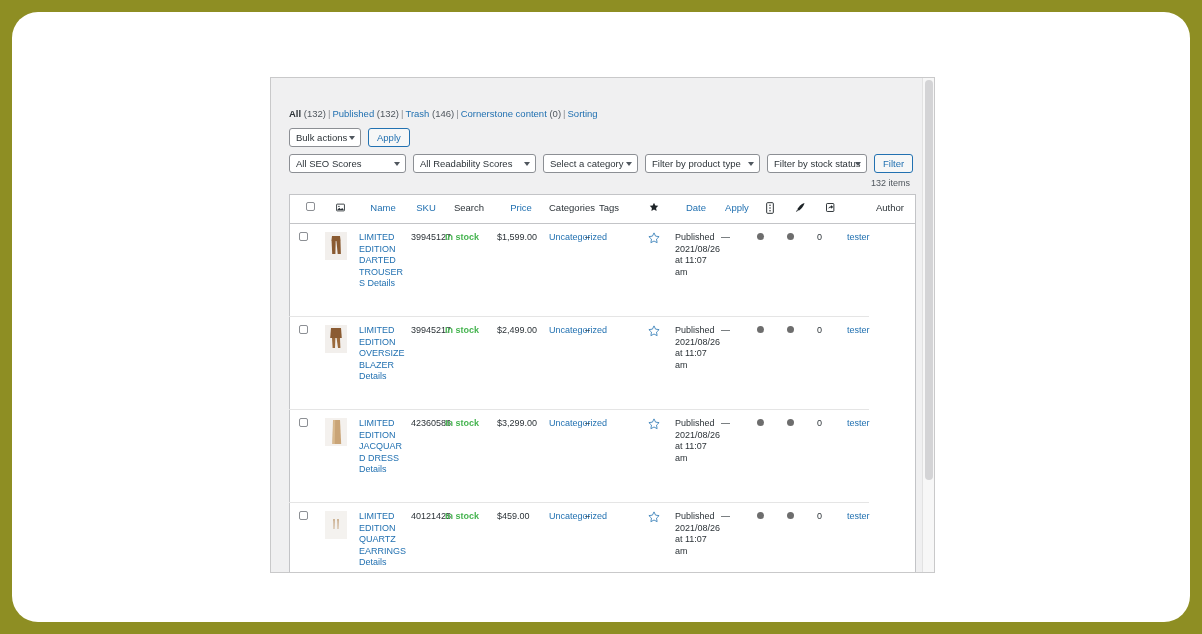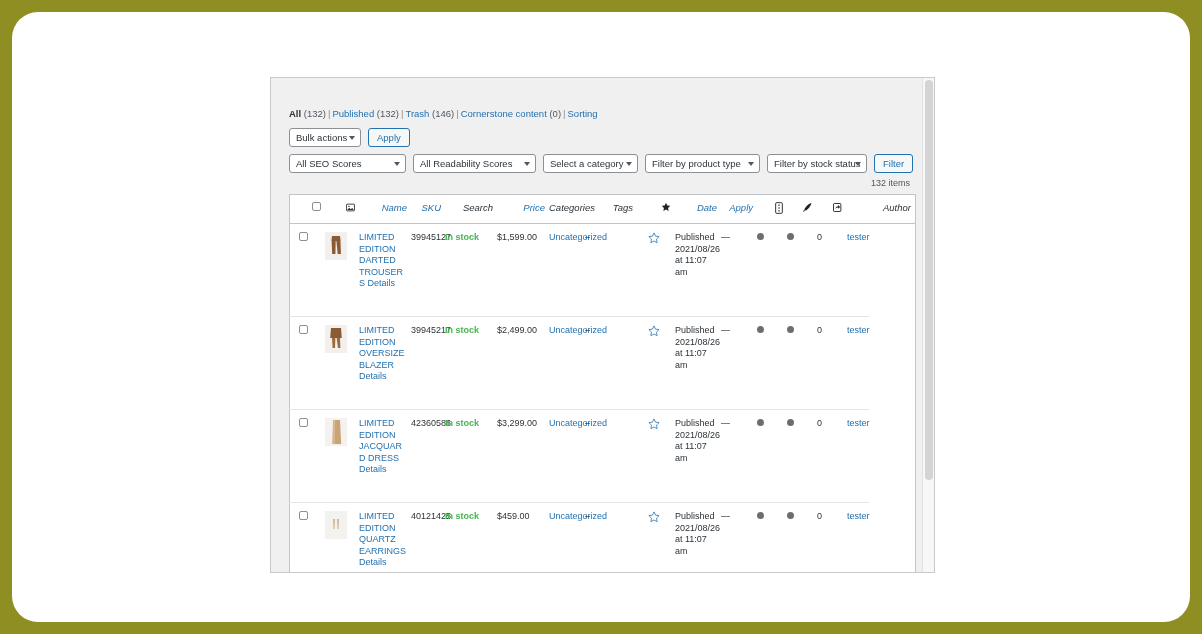--- a/index.html
+++ b/index.html
@@ -189,26 +189,25 @@
     background: #fff;
     border: 1px solid #c3c4c7;
     border-bottom: none;
     box-sizing: border-box;
     border-collapse: collapse;
     table-layout: fixed;
   }
   #products-table th {
     font-size: 9.5px;
     font-weight: normal;
-    text-align: right;
+    text-align: center;
     padding: 7px 4px 7px 0;
     vertical-align: top;
     border-bottom: 1px solid #c3c4c7;
     color: #2c3338;
-    font-style: italic;
   }
   #products-table th.sortable { color: #2271b1; }
   #products-table td {
     font-size: 9px;
     padding: 8px 4px 8px 0;
     vertical-align: top;
     color: #2c3338;
     border-bottom: 1px solid #e5e5e5;
   }
   #products-table tr.prow { height: 93px; }

